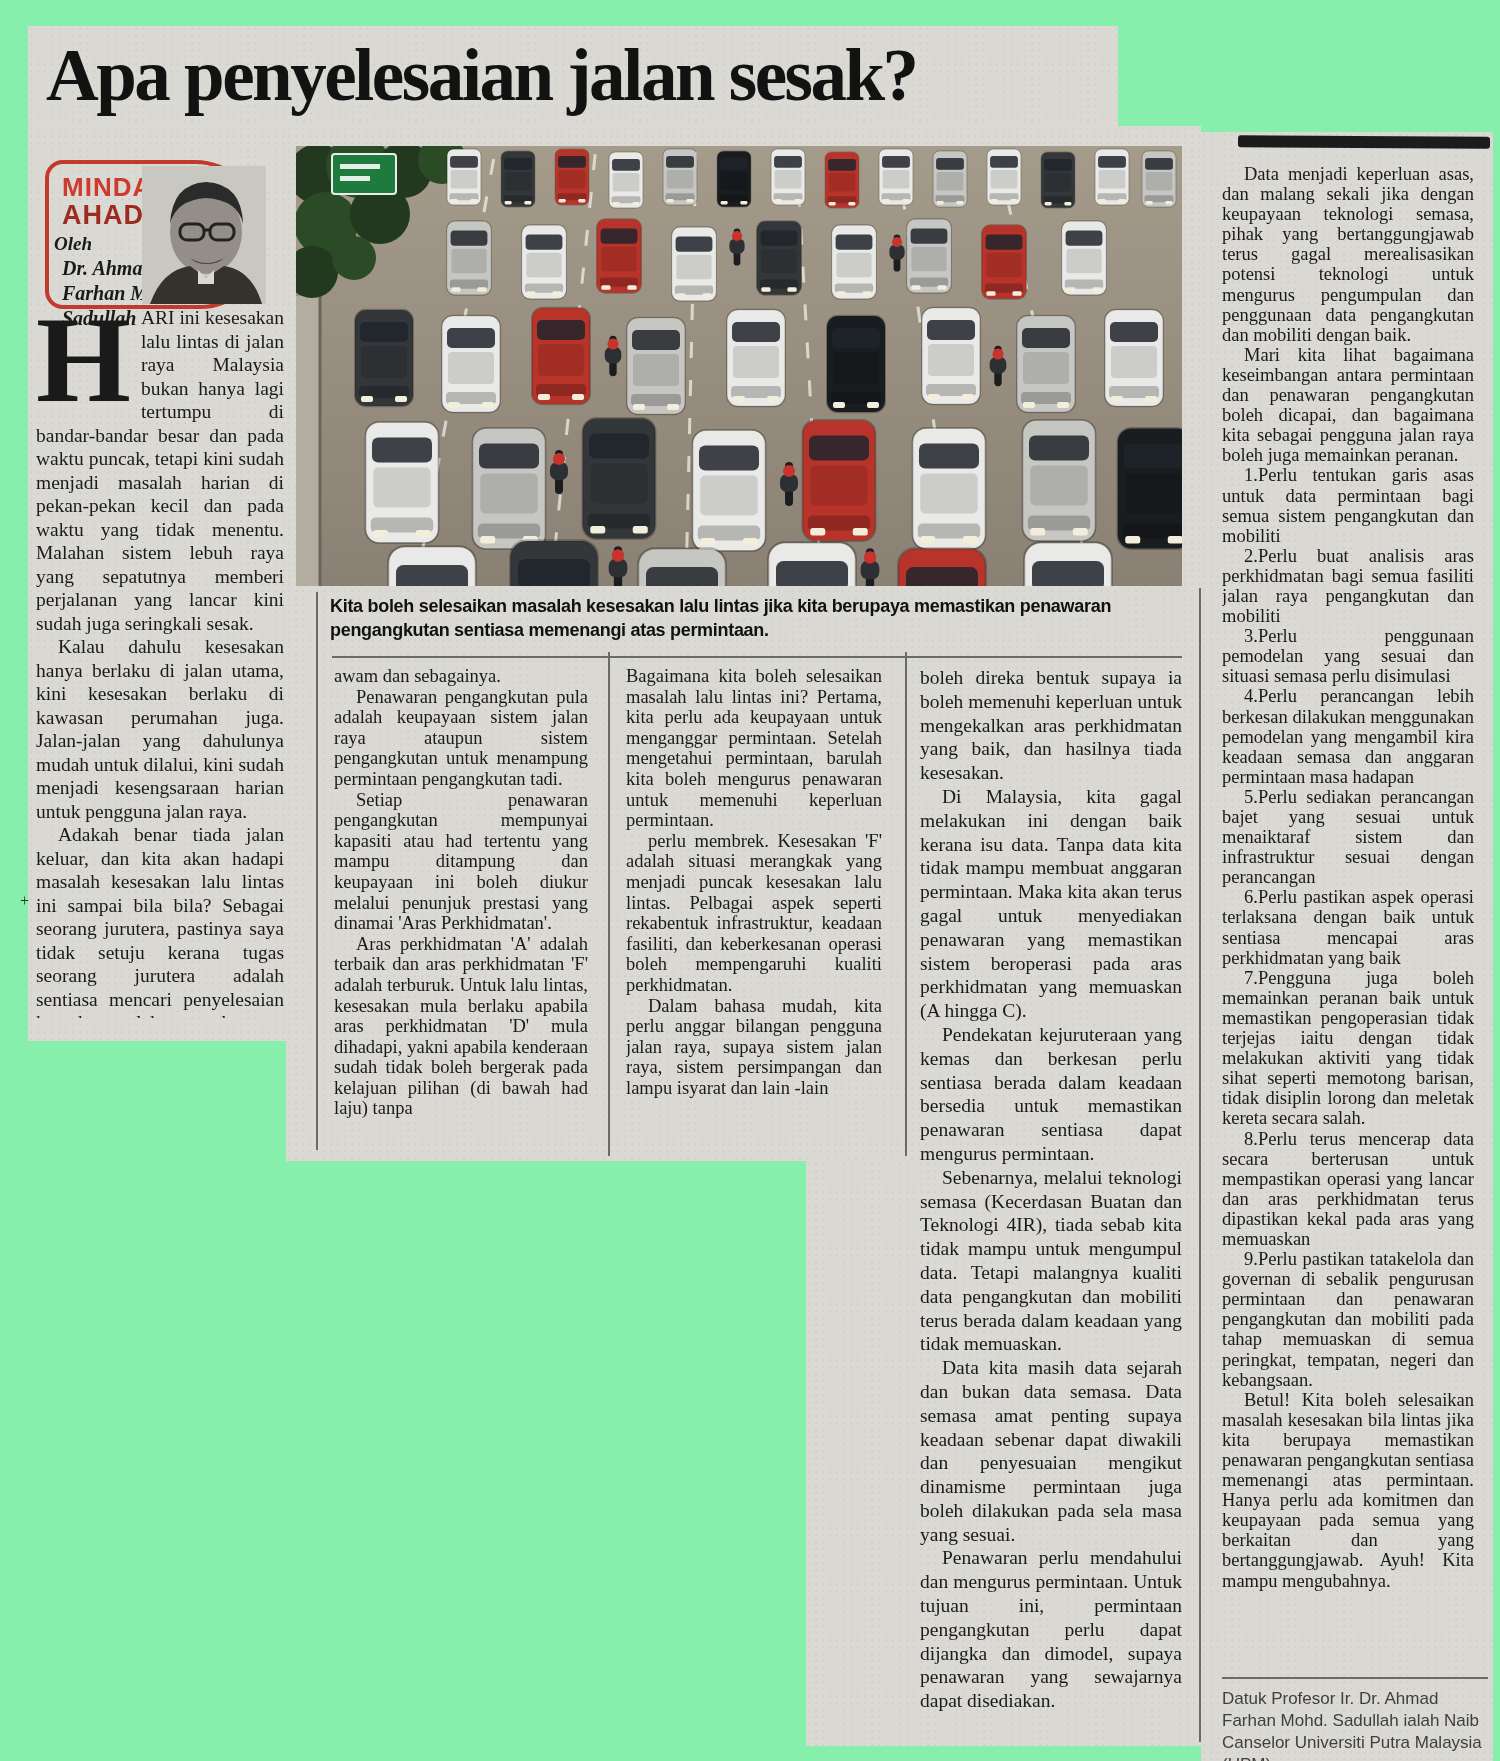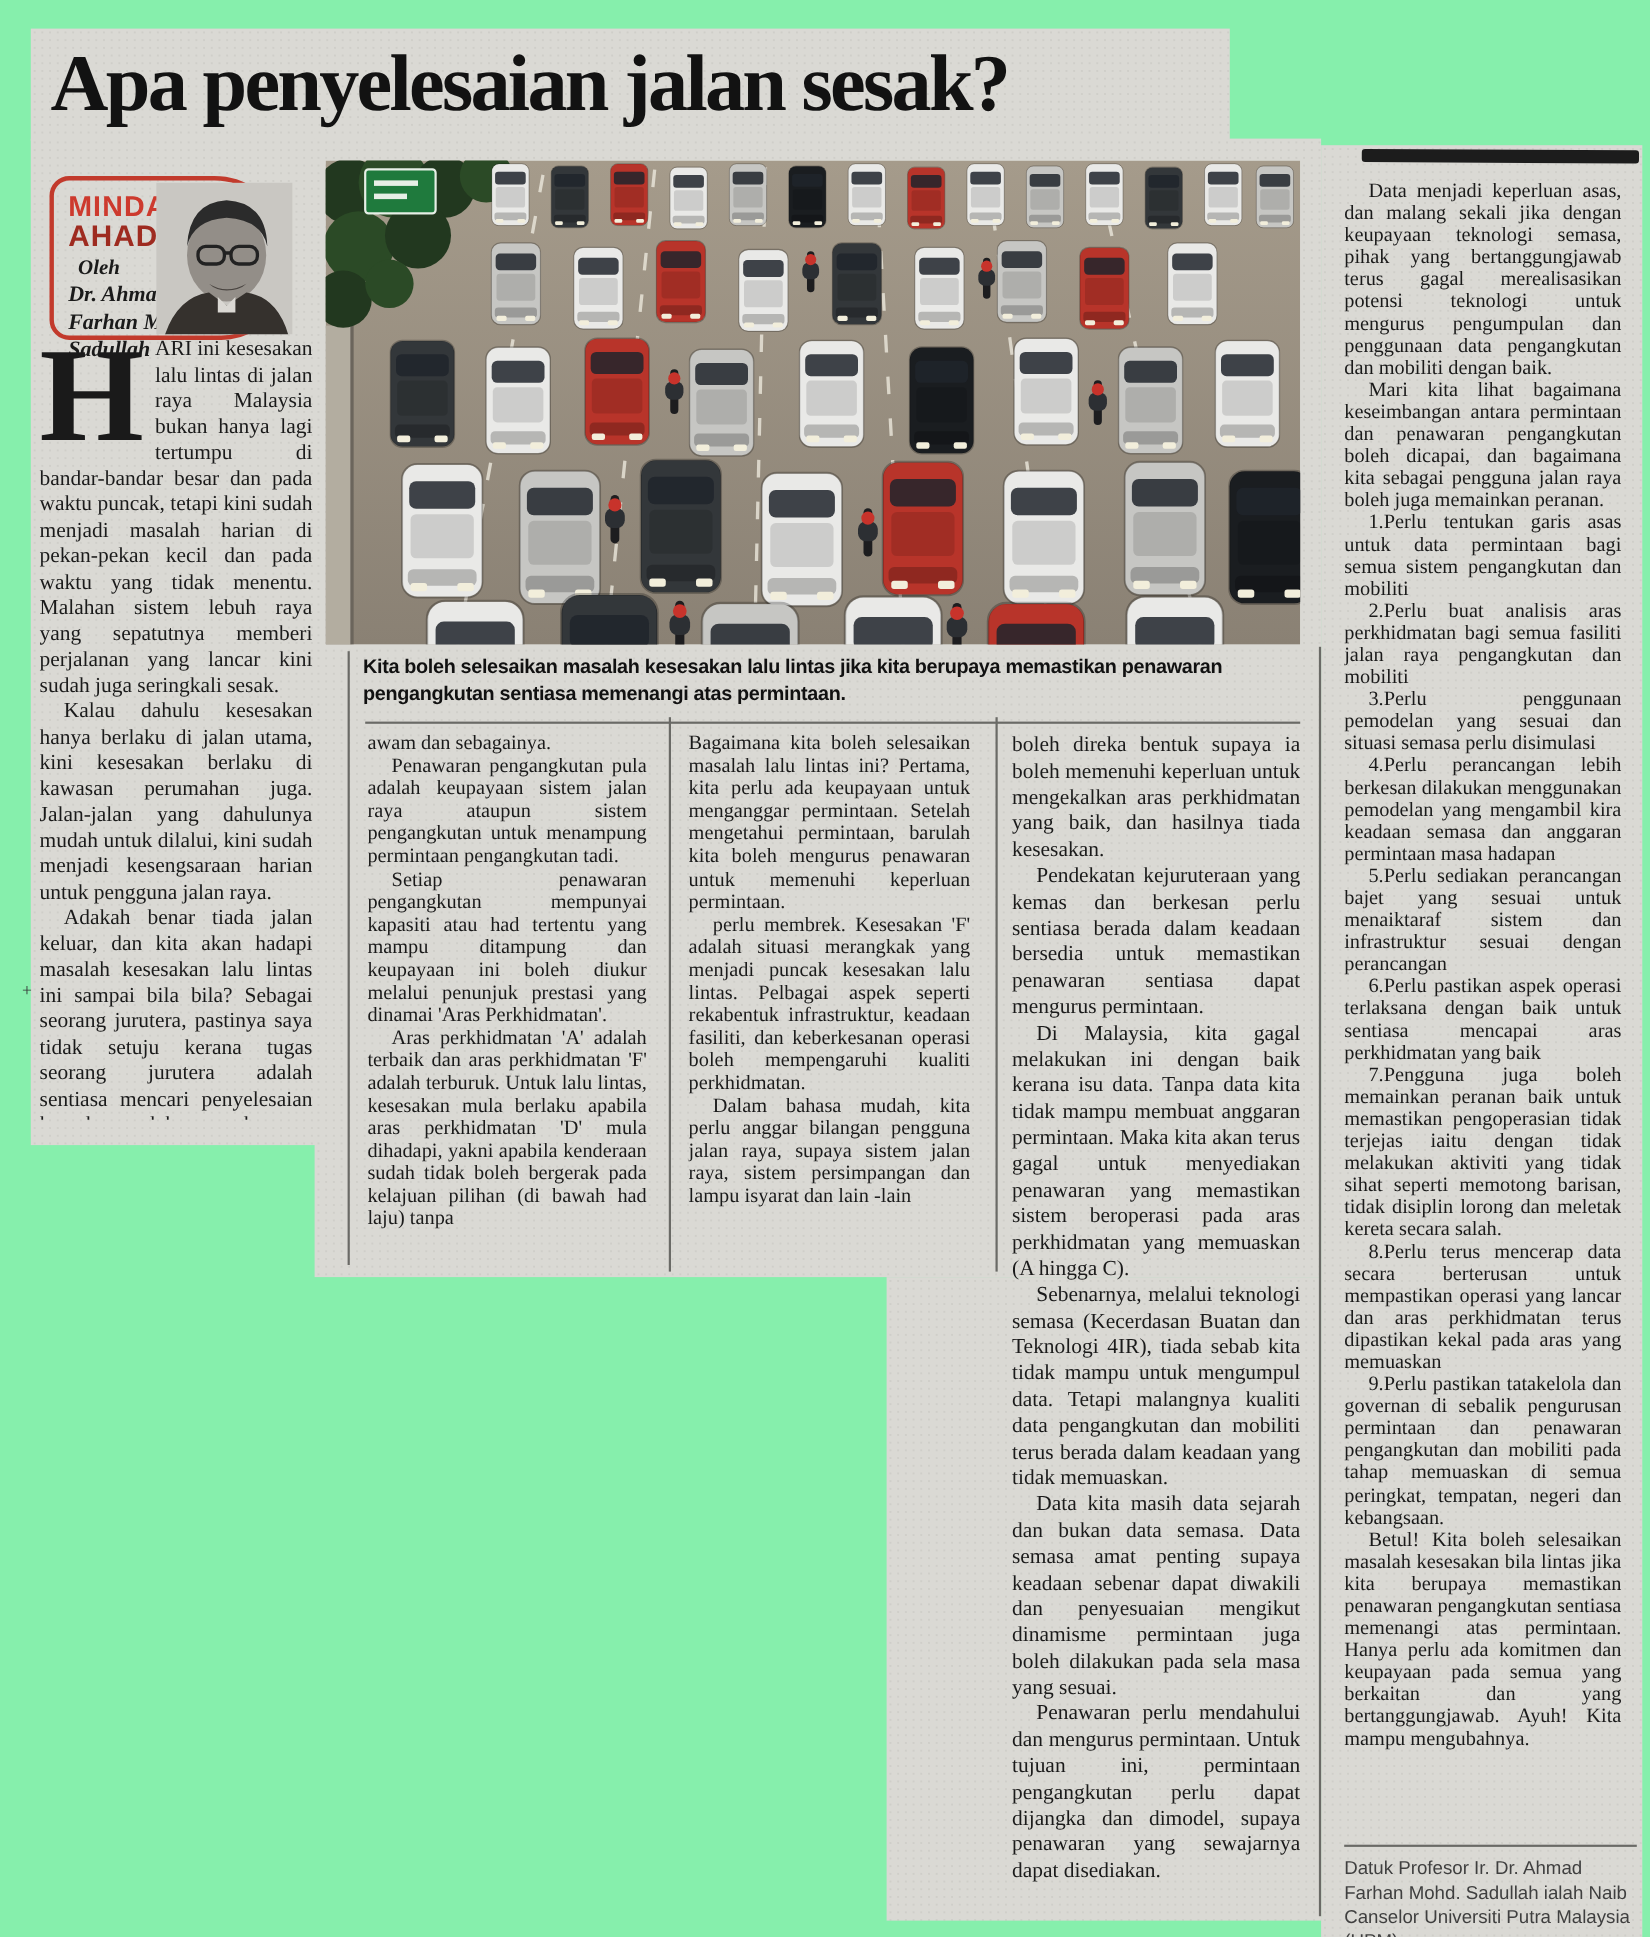--- a/index.html
+++ b/index.html
@@ -16,21 +16,21 @@
   .headline{position:absolute;left:46px;top:34px;width:1060px;
             font-size:73px;font-weight:bold;letter-spacing:-2.5px;color:#121212;
             font-family:"Liberation Serif", serif;white-space:nowrap;}
   
   .kickerbox{position:absolute;left:45px;top:160px;width:206px;height:141px;
              border:4px solid #c23a2c;border-radius:18px 64px 58px 18px;}
   .kicker-top{position:absolute;left:62px;top:172px;font-family:"Liberation Sans",sans-serif;
               font-weight:bold;font-size:26px;letter-spacing:1px;color:#cd3a2e;}
   .kicker-bottom{position:absolute;left:62px;top:200px;font-family:"Liberation Sans",sans-serif;
               font-weight:bold;font-size:27px;letter-spacing:1px;color:#9e2b20;}
-  .oleh{position:absolute;left:71px;top:233px;font-style:italic;font-weight:bold;font-size:19px;}
+  .oleh{position:absolute;left:54px;top:233px;font-style:italic;font-weight:bold;font-size:19px;}
   .author-name{position:absolute;left:62px;top:256px;font-style:italic;font-weight:bold;
                font-size:20px;line-height:25px;white-space:pre-line;width:150px;}
   .portrait{position:absolute;left:142px;top:166px;width:124px;height:138px;}
   
   .photo{position:absolute;left:296px;top:146px;width:886px;height:440px;}
   .caption{position:absolute;left:330px;top:594px;width:852px;
            font-family:"Liberation Sans",sans-serif;font-weight:bold;font-size:18px;
            line-height:24px;letter-spacing:-0.3px;color:#111;}
   
   .col{position:absolute;overflow:hidden;text-align:justify;}
@@ -211,22 +211,22 @@
       <p class="para">Setiap penawaran pengangkutan mempunyai kapasiti atau had tertentu yang mampu ditampung dan keupayaan ini boleh diukur melalui penunjuk prestasi yang dinamai 'Aras Perkhidmatan'.</p>
       <p class="para">Aras perkhidmatan 'A' adalah terbaik dan aras perkhidmatan 'F' adalah terburuk.  Untuk lalu lintas, kesesakan mula berlaku apabila aras perkhidmatan 'D' mula dihadapi, yakni apabila kenderaan sudah tidak boleh bergerak pada kelajuan pilihan (di bawah had laju) tanpa</p>
     </div>
   <div class="col c3 cont">
       <p class="para">Bagaimana kita boleh selesaikan masalah lalu lintas ini?  Pertama, kita perlu ada keupayaan untuk menganggar permintaan.   Setelah mengetahui permintaan, barulah kita boleh mengurus penawaran untuk memenuhi keperluan permintaan.</p>
       <p class="para">perlu membrek.   Kesesakan 'F' adalah situasi merangkak yang menjadi puncak kesesakan lalu lintas.  Pelbagai aspek seperti rekabentuk infrastruktur, keadaan fasiliti, dan keberkesanan operasi boleh mempengaruhi kualiti perkhidmatan.</p>
       <p class="para">Dalam bahasa mudah, kita perlu anggar bilangan pengguna jalan raya, supaya sistem jalan raya, sistem persimpangan dan lampu isyarat dan lain -lain</p>
     </div>
   <div class="col c4 cont">
       <p class="para">boleh direka bentuk supaya ia boleh memenuhi keperluan untuk mengekalkan aras perkhidmatan yang baik,  dan hasilnya tiada kesesakan.</p>
+      <p class="para">Di Malaysia, kita gagal melakukan ini dengan baik kerana isu data.  Tanpa data kita tidak mampu membuat anggaran permintaan.  Maka kita akan terus gagal untuk menyediakan penawaran yang memastikan sistem beroperasi pada aras perkhidmatan yang memuaskan (A hingga C).</p>
       <p class="para">Pendekatan kejuruteraan yang kemas dan berkesan perlu sentiasa berada dalam keadaan bersedia untuk memastikan penawaran sentiasa dapat mengurus permintaan.</p>
-      <p class="para">Di Malaysia, kita gagal melakukan ini dengan baik kerana isu data.  Tanpa data kita tidak mampu membuat anggaran permintaan.  Maka kita akan terus gagal untuk menyediakan penawaran yang memastikan sistem beroperasi pada aras perkhidmatan yang memuaskan (A hingga C).</p>
       <p class="para">Sebenarnya, melalui teknologi semasa (Kecerdasan Buatan dan Teknologi 4IR), tiada sebab kita tidak mampu untuk mengumpul data. Tetapi malangnya kualiti data pengangkutan dan mobiliti terus berada dalam keadaan yang tidak memuaskan.</p>
       <p class="para">Data kita masih data sejarah dan bukan data semasa. Data semasa amat penting supaya keadaan sebenar dapat diwakili dan penyesuaian mengikut dinamisme permintaan juga boleh dilakukan pada sela masa yang sesuai.</p>
       <p class="para">Penawaran perlu mendahului dan mengurus permintaan.  Untuk tujuan ini, permintaan pengangkutan perlu dapat dijangka dan dimodel, supaya penawaran yang sewajarnya dapat disediakan.</p>
     </div>
   <div class="col c5">
       <p class="para">Data menjadi keperluan asas, dan malang sekali jika dengan keupayaan teknologi semasa, pihak yang bertanggungjawab terus gagal merealisasikan potensi teknologi untuk mengurus pengumpulan dan penggunaan data pengangkutan dan mobiliti dengan baik.</p>
       <p class="para">Mari kita lihat bagaimana keseimbangan antara permintaan dan penawaran pengangkutan boleh dicapai, dan bagaimana kita sebagai pengguna jalan raya boleh juga memainkan peranan.</p>
       <p class="para">1.Perlu tentukan garis asas untuk data permintaan bagi semua sistem pengangkutan dan mobiliti</p>
       <p class="para">2.Perlu buat analisis aras perkhidmatan bagi semua fasiliti jalan raya pengangkutan dan mobiliti</p>
       <p class="para">3.Perlu penggunaan pemodelan yang sesuai dan situasi semasa perlu disimulasi</p>

